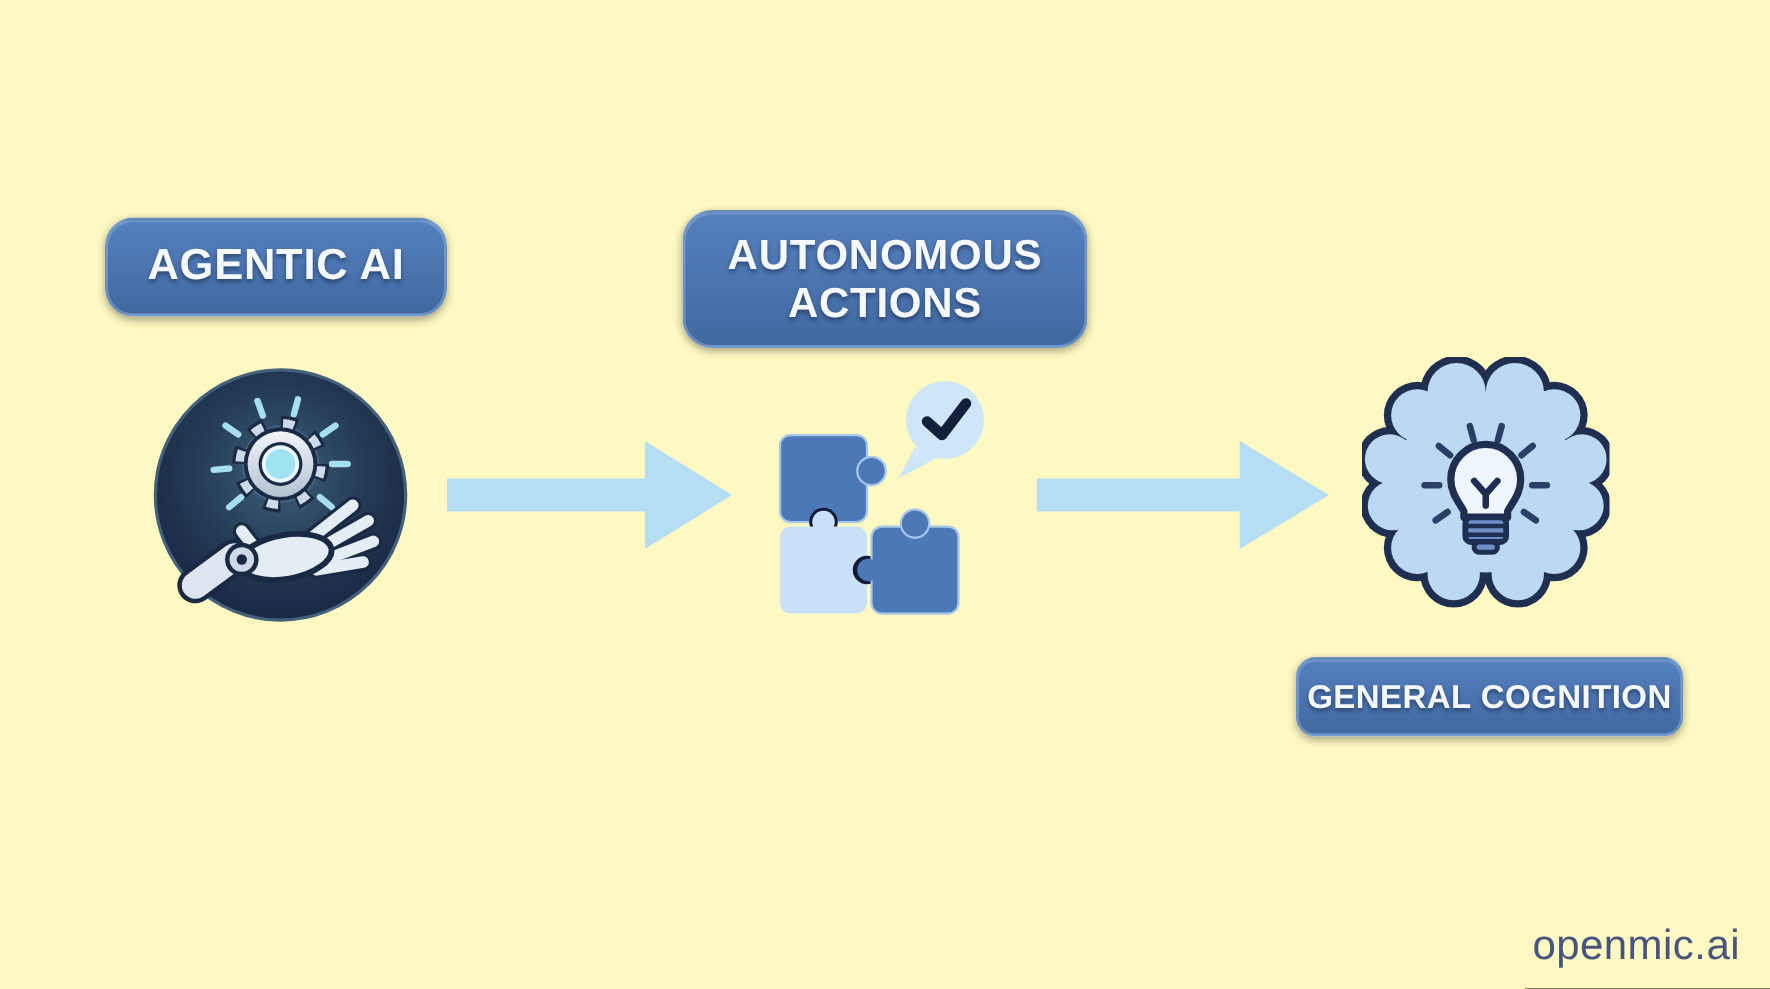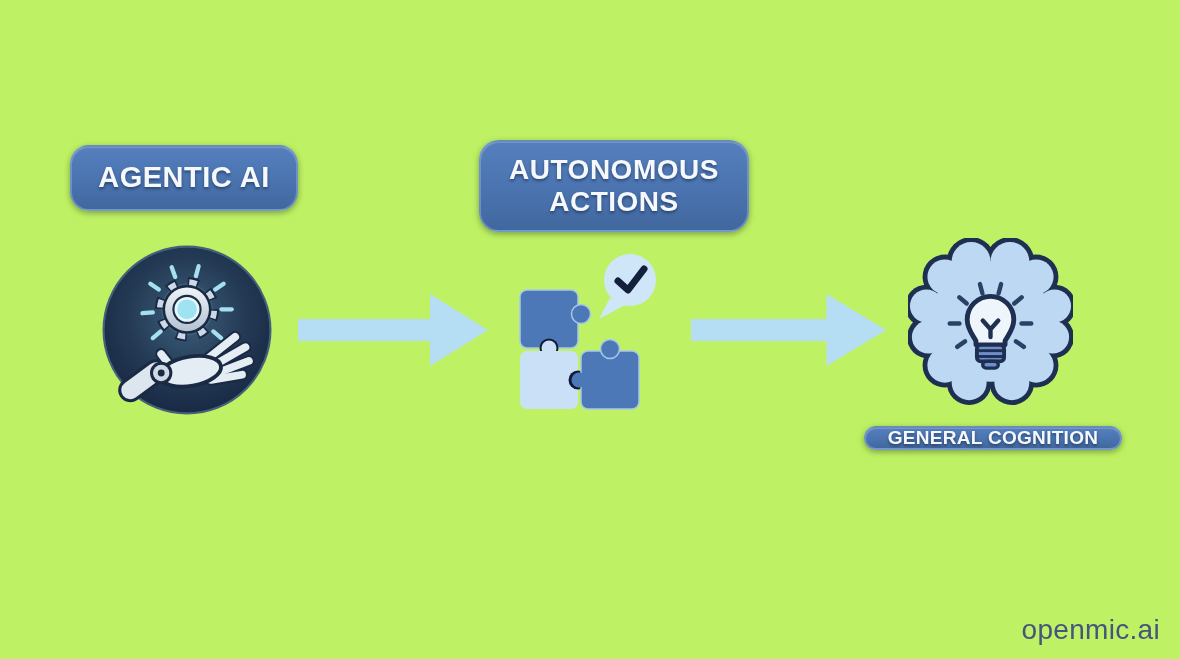--- a/index.html
+++ b/index.html
@@ -1,34 +1,34 @@
 <!DOCTYPE html>
 <html><head>
 <meta charset="utf-8">
 <style>
   html,body{margin:0;padding:0;background:#0b1228;}
   .canvas{
     position:relative;width:1180px;height:659px;overflow:hidden;
-    background:#bef264;
+    background:#fef9c3;
     font-family:"Liberation Sans", sans-serif;
   }
   .pill{
     position:absolute;display:flex;align-items:center;justify-content:center;
     text-align:center;
     background:linear-gradient(180deg,#5580bd 0%,#4a73af 55%,#41689e 100%);
     border:2px solid rgba(150,185,225,.45);
     box-shadow:inset 0 1px 0 rgba(255,255,255,.18), 0 2px 6px rgba(0,0,0,.35);
     color:#f5f8fc;font-weight:700;letter-spacing:.5px;
     text-shadow:0 2px 3px rgba(8,18,40,.45);
     box-sizing:border-box;line-height:1.15;
   }
   .pill-agentic{left:70px;top:145px;width:228px;height:66px;border-radius:19px;font-size:29px;}
-  .pill-autonomous{left:455px;top:140px;width:270px;height:92px;border-radius:20px;font-size:28px;padding:0 12px;margin-left:24px;}
+  .pill-autonomous{left:455px;top:140px;width:270px;height:92px;border-radius:20px;font-size:28px;padding:0 12px;}
   .pill-agi{left:945px;top:145px;width:96px;height:67px;border-radius:17px;font-size:30px;}
-  .pill-cognition{left:864px;top:426px;width:258px;height:24px;border-radius:13px;font-size:19px;letter-spacing:.3px;}
+  .pill-cognition{left:864px;top:438px;width:258px;height:53px;border-radius:13px;font-size:22px;letter-spacing:.3px;}
   .icon{position:absolute;}
   .icon-hand{left:101px;top:244px;}
   .icon-puzzle{left:512px;top:252px;}
   .icon-brain{left:908px;top:238px;}
   .arrow{position:absolute;}
   .arrow-1{left:298px;top:292px;}
   .arrow-2{left:691px;top:292px;}
   .watermark{
     position:absolute;right:20px;bottom:13px;
     color:#46547e;font-size:28px;font-weight:400;letter-spacing:.3px;margin-top:16px;

